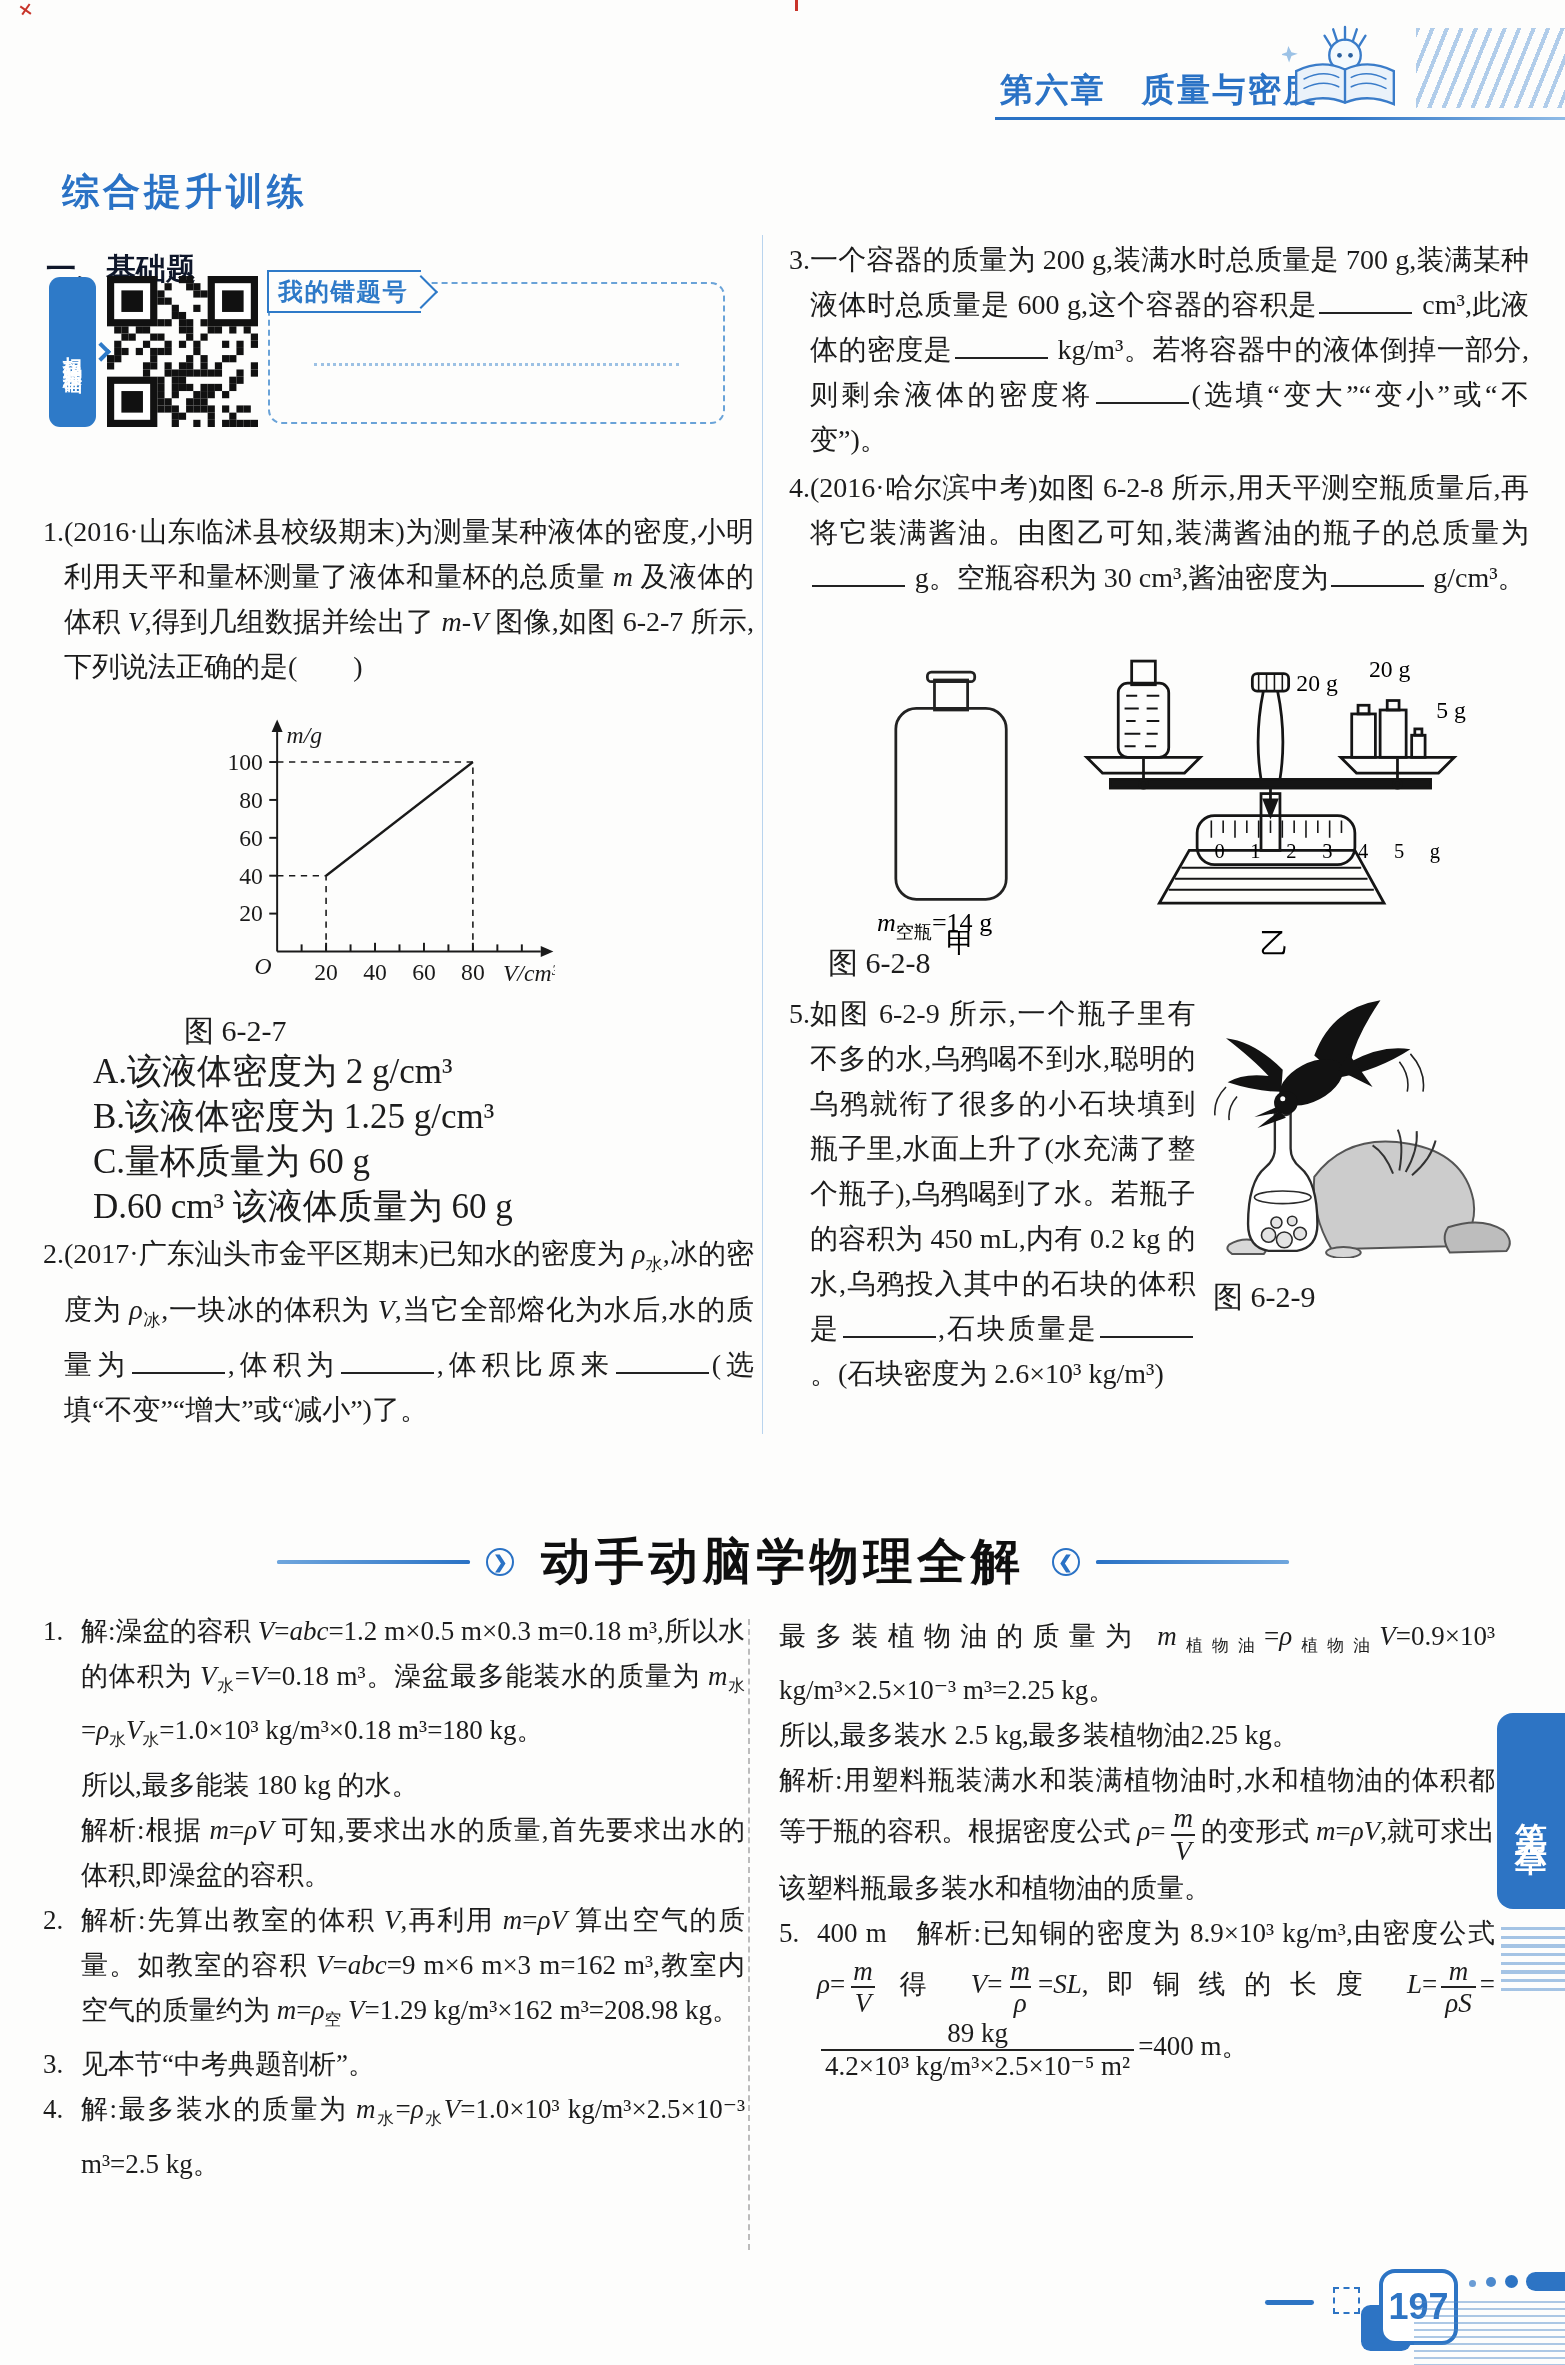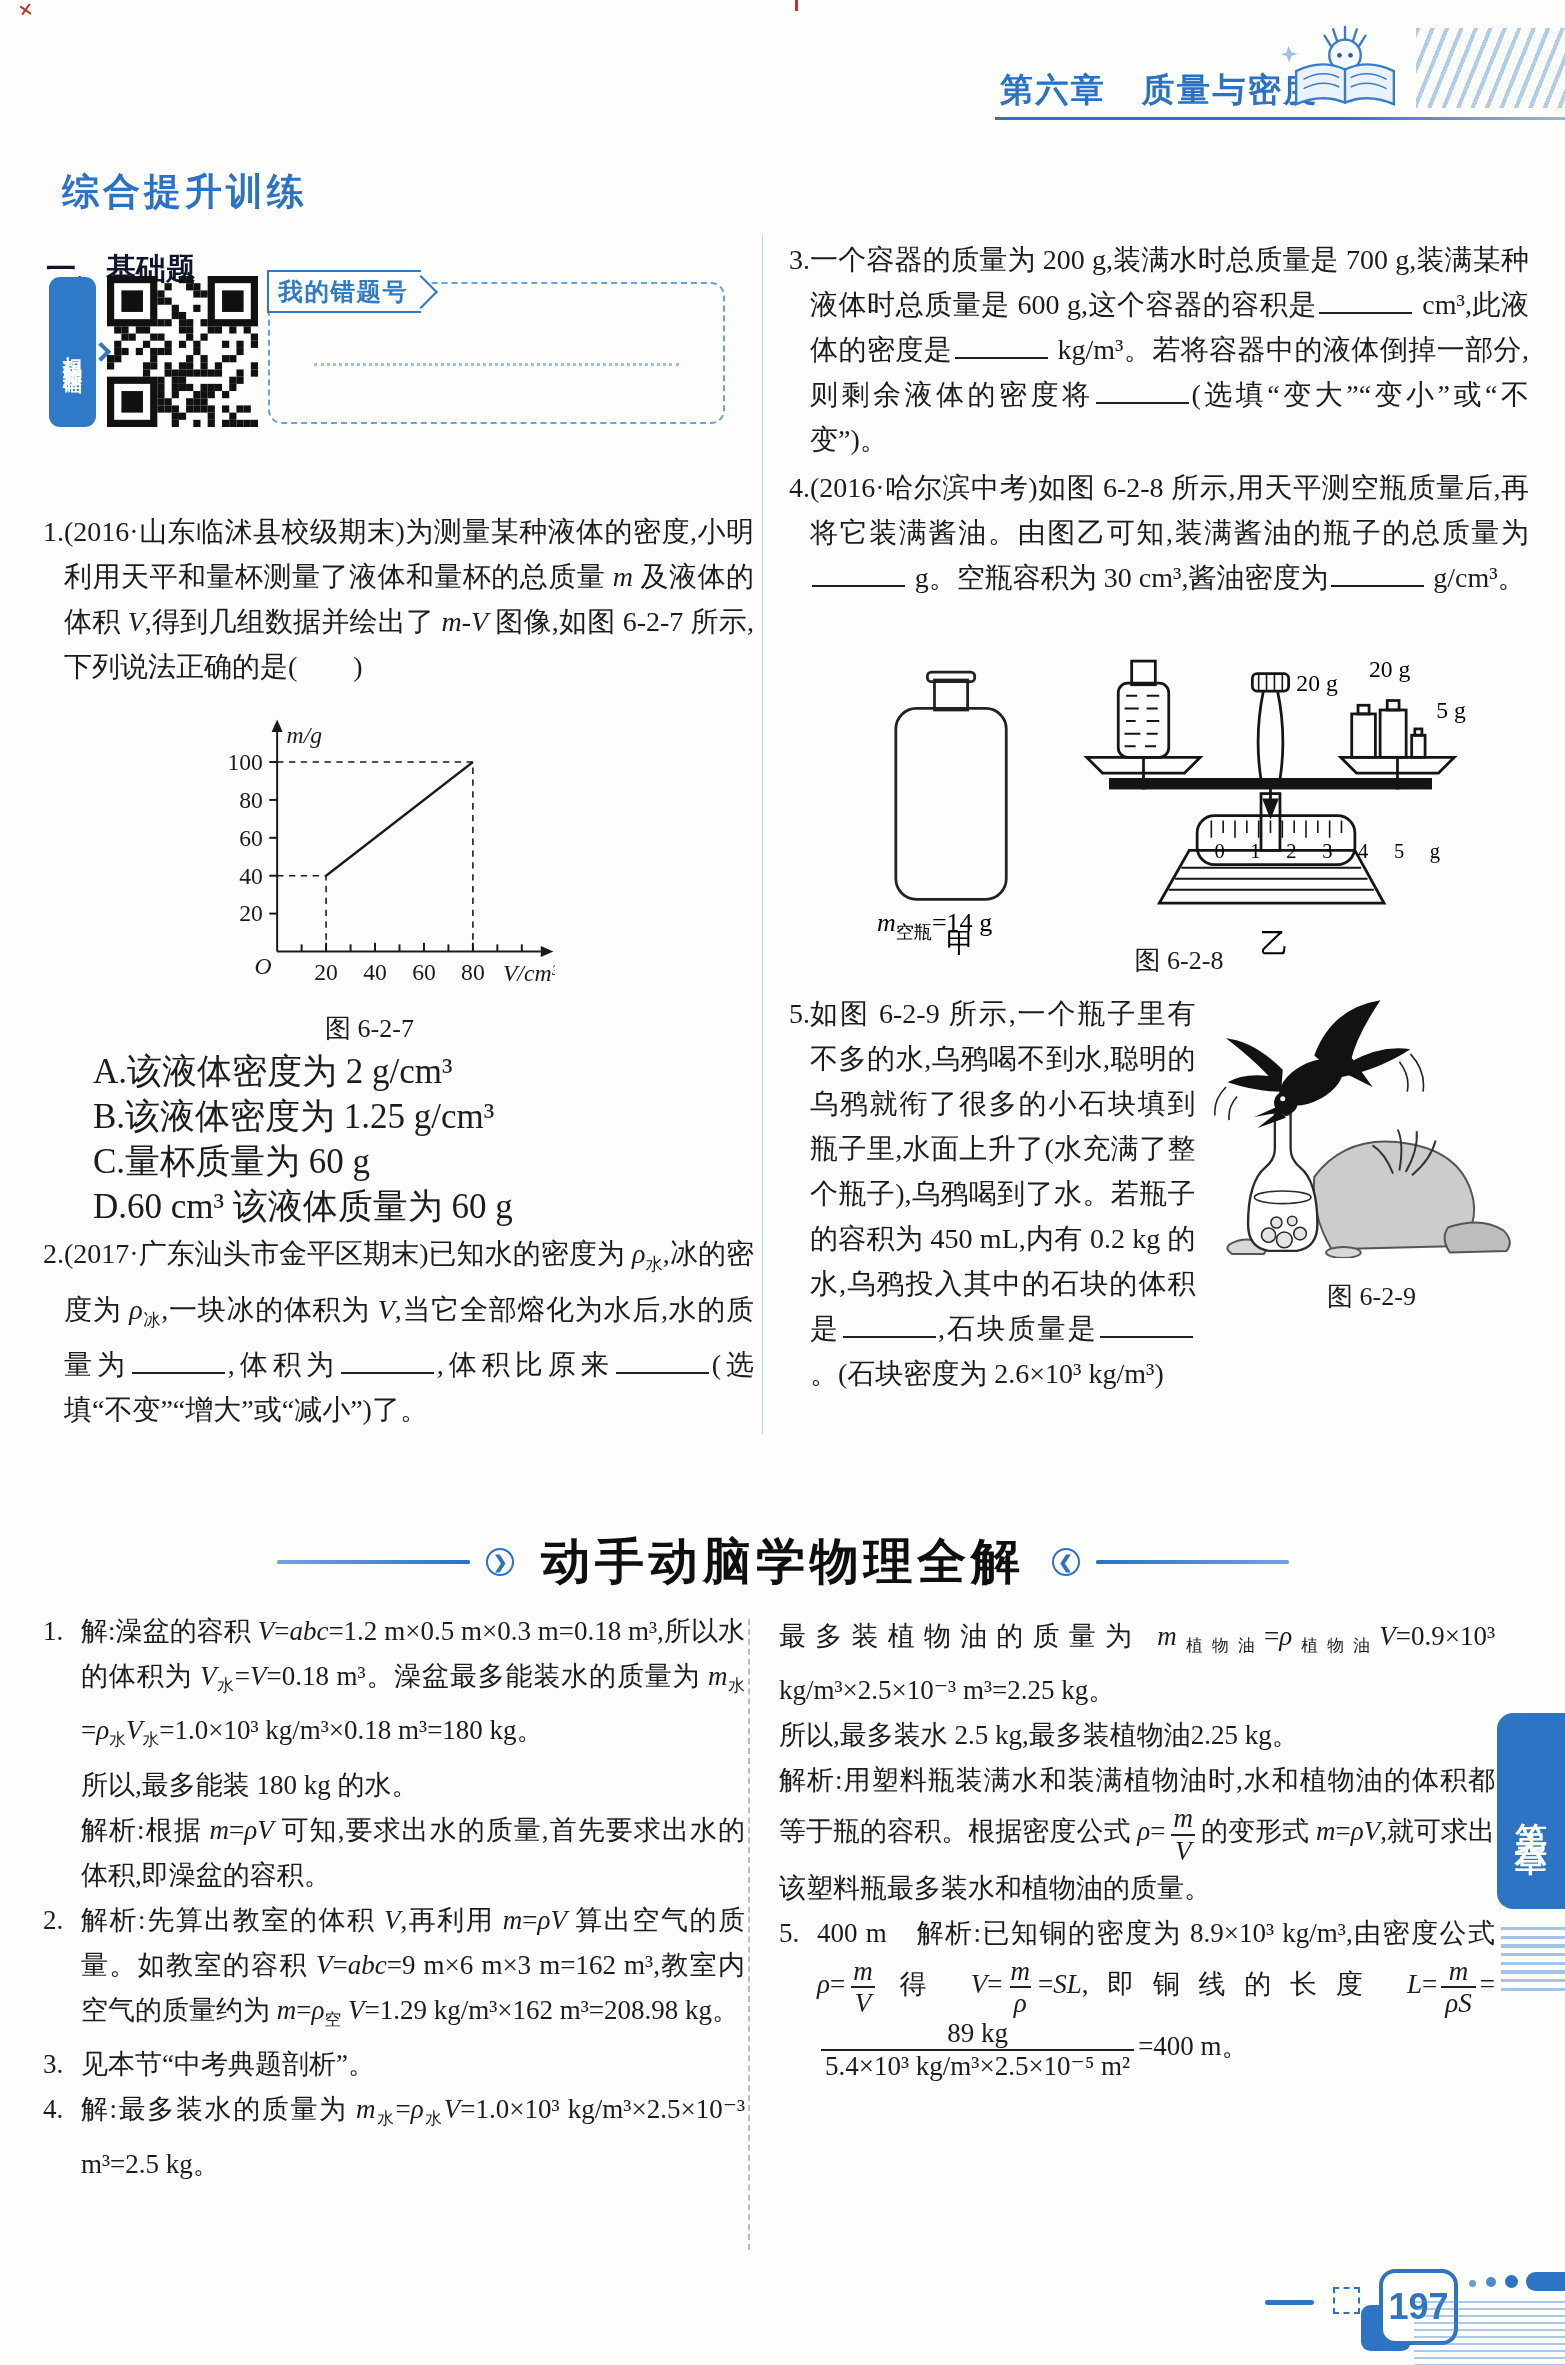--- a/index.html
+++ b/index.html
@@ -62,21 +62,21 @@
   i{font-style:italic;}
   sub{font-size:.62em;}
 
   .q1{left:43px;top:509px;width:711px;}
   .q2{left:43px;top:1231px;width:711px;}
   .q3{left:789px;top:237px;width:740px;}
   .q4{left:789px;top:465px;width:740px;}
   .q5{left:789px;top:991px;width:741px;}
 
   .options{position:absolute;left:93px;top:1049px;width:663px;font-size:35px;line-height:45px;}
-  .figcap{font-size:26px;text-align:center;}
+  .figcap{font-size:30px;}
   .cap7{position:absolute;left:184px;top:1011px;width:371px;}
   .cap8{position:absolute;left:828px;top:943px;width:702px;}
 
   .chart-wrap{position:absolute;left:184px;top:691px;width:371px;height:309px;}
   .chart-svg text{font-family:"Liberation Serif","DejaVu Serif",serif;}
 
   .fig8-wrap{position:absolute;left:828px;top:639px;width:702px;height:301px;}
   .fig8-wrap svg text{font-family:"Liberation Serif","DejaVu Serif",serif;}
 
   .fig9-float{float:right;width:317px;margin:3.2px 0 8px 17.4px;}
@@ -514,21 +514,21 @@
             <span class="nu"><i>m</i></span>
             <span class="de"><i>V</i></span>
           </span>得 <i>V</i>=<span class="fr">
             <span class="nu"><i>m</i></span>
             <span class="de"><i>ρ</i></span>
           </span>=<i>SL</i>,即铜线的长度 <i>L</i>=<span class="fr">
             <span class="nu"><i>m</i></span>
             <span class="de"><i>ρS</i></span>
           </span>=<span class="fr">
             <span class="nu">89 kg</span>
-            <span class="de">5.4×10³ kg/m³×2.5×10⁻⁵ m²</span>
+            <span class="de">4.2×10³ kg/m³×2.5×10⁻⁵ m²</span>
           </span>=400 m。</div>
     </div>
   </div>
 
   <div class="side-tab" data-name="chapter-side-tab">
     <span class="vtext2" data-name="side-tab-label">第六章</span>
   </div>
   <div class="side-hatch" data-name="side-tab-decoration"></div>
 
   <div class="pn-line" data-name="footer-line"></div>

